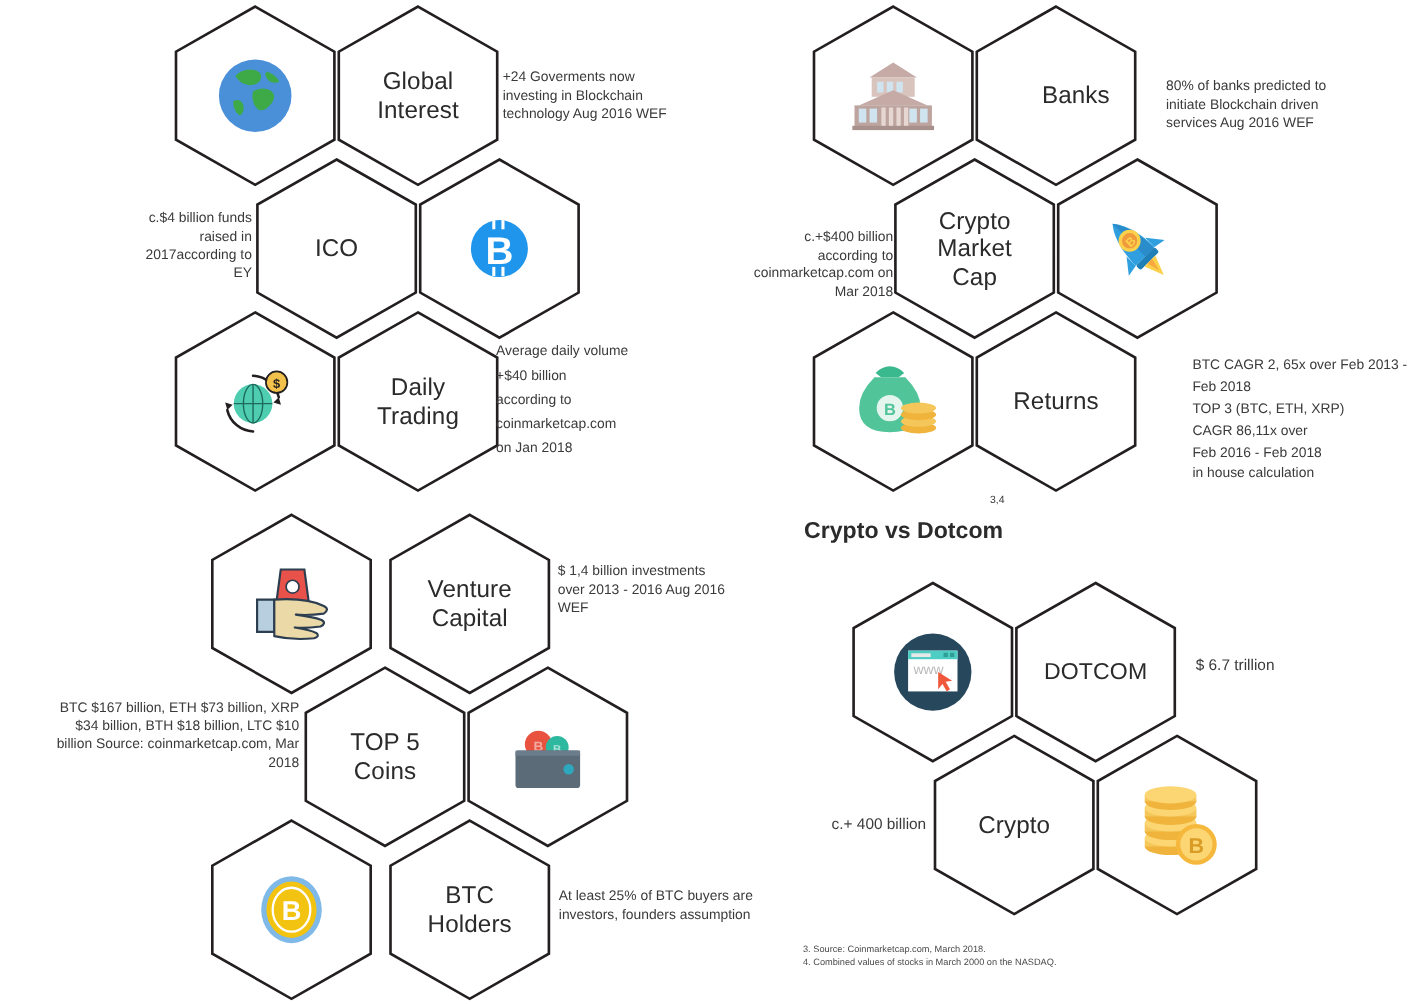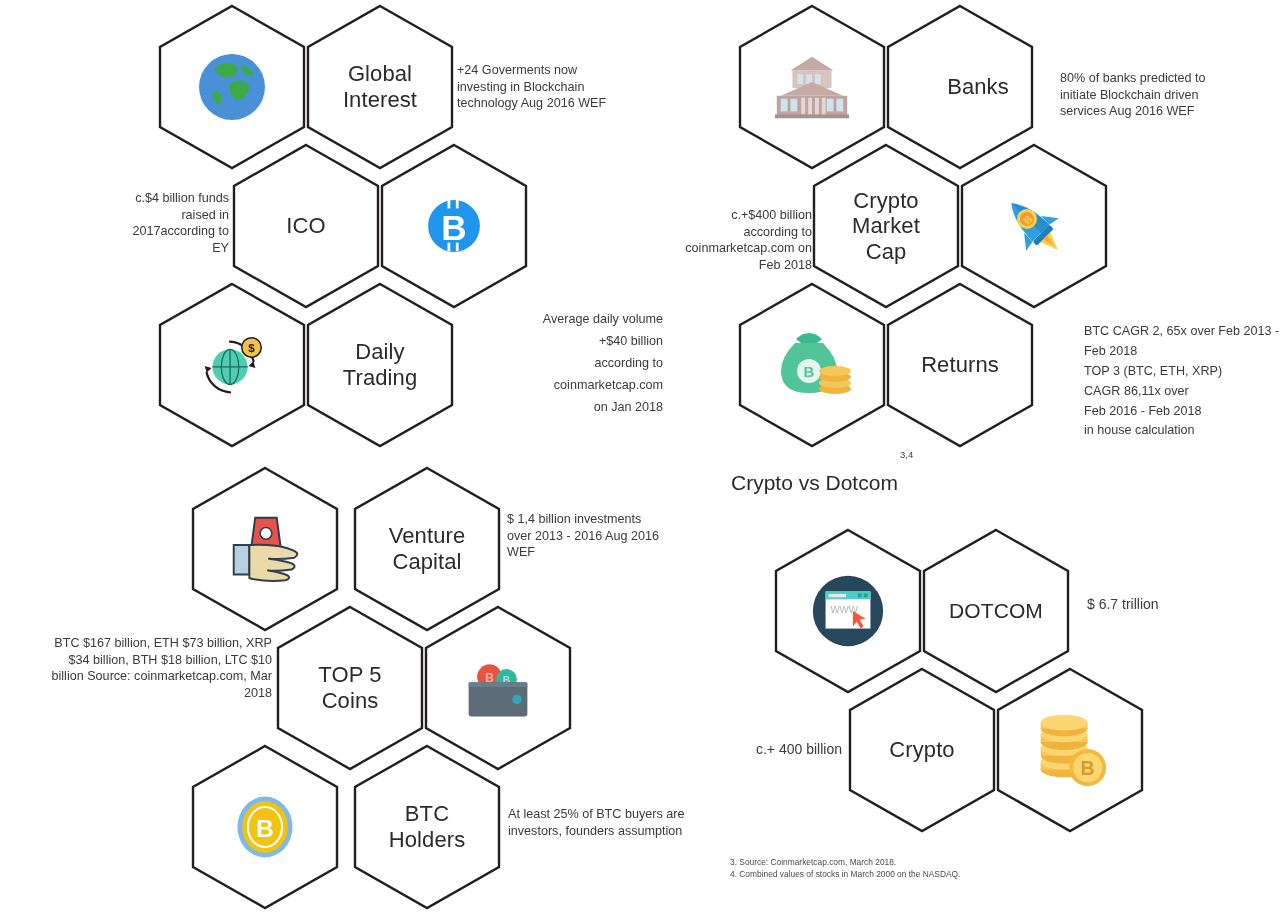--- a/index.html
+++ b/index.html
@@ -151,21 +151,21 @@
   </div>
 
   <div class="hex" style="left:306px; top:282px;">
     <svg class="hexframe" viewBox="0 0 148 166">
       <polygon points="74,2 146,43 146,123 74,164 2,123 2,43" fill="#fff" stroke="#231f20" stroke-width="2.4"></polygon>
     </svg>
     <span class="hexlabel">Daily
 Trading</span>
   </div>
 
-  <div class="note right spaced" style="left:473px; top:308px; width:190px;text-align:right;">Average daily volume
+  <div class="note right spaced" style="left:451px; top:308px; width:190px;">Average daily volume
 +$40 billion
 according to
 coinmarketcap.com
 on Jan 2018</div>
 
   <div class="hex" style="left:738px; top:4px;">
     <svg class="hexframe" viewBox="0 0 148 166">
       <polygon points="74,2 146,43 146,123 74,164 2,123 2,43" fill="#fff" stroke="#231f20" stroke-width="2.4"></polygon>
     </svg>
     <span class="hexicon">
@@ -206,21 +206,21 @@
       <polygon points="74,2 146,43 146,123 74,164 2,123 2,43" fill="#fff" stroke="#231f20" stroke-width="2.4"></polygon>
     </svg>
     <span class="hexlabel">Crypto
 Market
 Cap</span>
   </div>
 
   <div class="note left" style="left:664px; top:207px; width:148px;">c.+$400 billion
 according to
 coinmarketcap.com on
-Feb 2018</div>
+Mar 2018</div>
 
   <div class="hex" style="left:960px; top:143px;">
     <svg class="hexframe" viewBox="0 0 148 166">
       <polygon points="74,2 146,43 146,123 74,164 2,123 2,43" fill="#fff" stroke="#231f20" stroke-width="2.4"></polygon>
     </svg>
     <span class="hexicon">
       <svg viewBox="0 0 80 80" width="80" height="80">
         <g transform="rotate(-45 40 40)">
           <path d="M40 8 C50 20 52 38 52 50 L28 50 C28 38 30 20 40 8Z" fill="#2f9fe0"></path>
           <path d="M40 8 C48 18 51 34 51 50 L40 50 Z" fill="#2a8ccb"></path>
@@ -264,21 +264,21 @@
 
   <div class="note right spaced" style="left:1048px; top:322px; width:225px; line-height:1.58;margin-left:36px;">BTC CAGR 2, 65x over Feb 2013 -
 Feb 2018
 TOP 3 (BTC, ETH, XRP)
 CAGR 86,11x over
 Feb 2016 - Feb 2018
 in house calculation</div>
 
   <div class="sup" style="left:900px; top:449px;">3,4</div>
 
-  <div class="section-title" style="left:731px; top:471px;">Crypto vs Dotcom</div>
+  <div class="section-title" style="left:731px; top:471px;font-weight:bold;">Crypto vs Dotcom</div>
 
   <div class="hex" style="left:191px; top:466px;">
     <svg class="hexframe" viewBox="0 0 148 166">
       <polygon points="74,2 146,43 146,123 74,164 2,123 2,43" fill="#fff" stroke="#231f20" stroke-width="2.4"></polygon>
     </svg>
     <span class="hexicon">
       <svg viewBox="0 0 88 76" width="88" height="76">
         <path d="M34 6 l22 0 l4 30 l-30 0 z" fill="#e8524a" stroke="#2d3e50" stroke-width="2"></path>
         <circle cx="45" cy="22" r="6" fill="#ffffff" stroke="#2d3e50" stroke-width="1.6"></circle>
         <path d="M12 34 h16 v30 h-16 z" fill="#b8cfe0" stroke="#2d3e50" stroke-width="2"></path>

